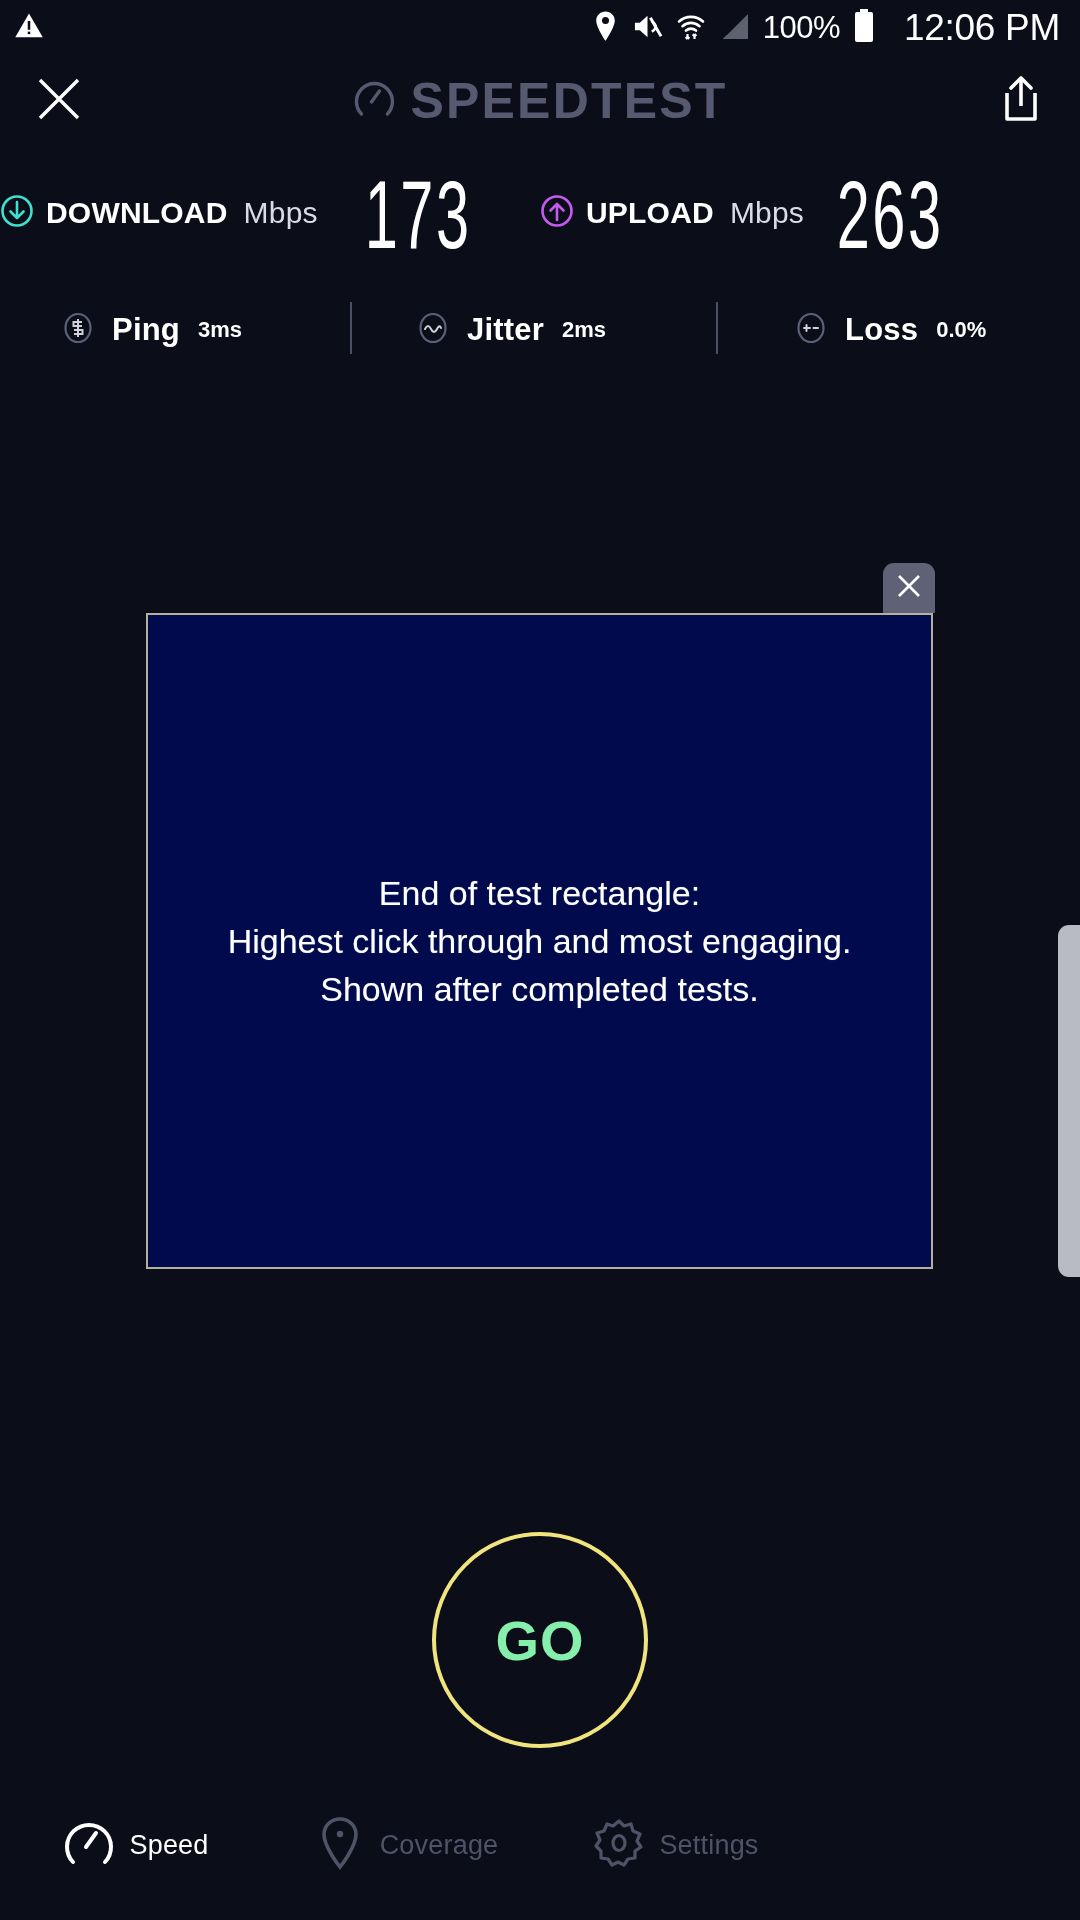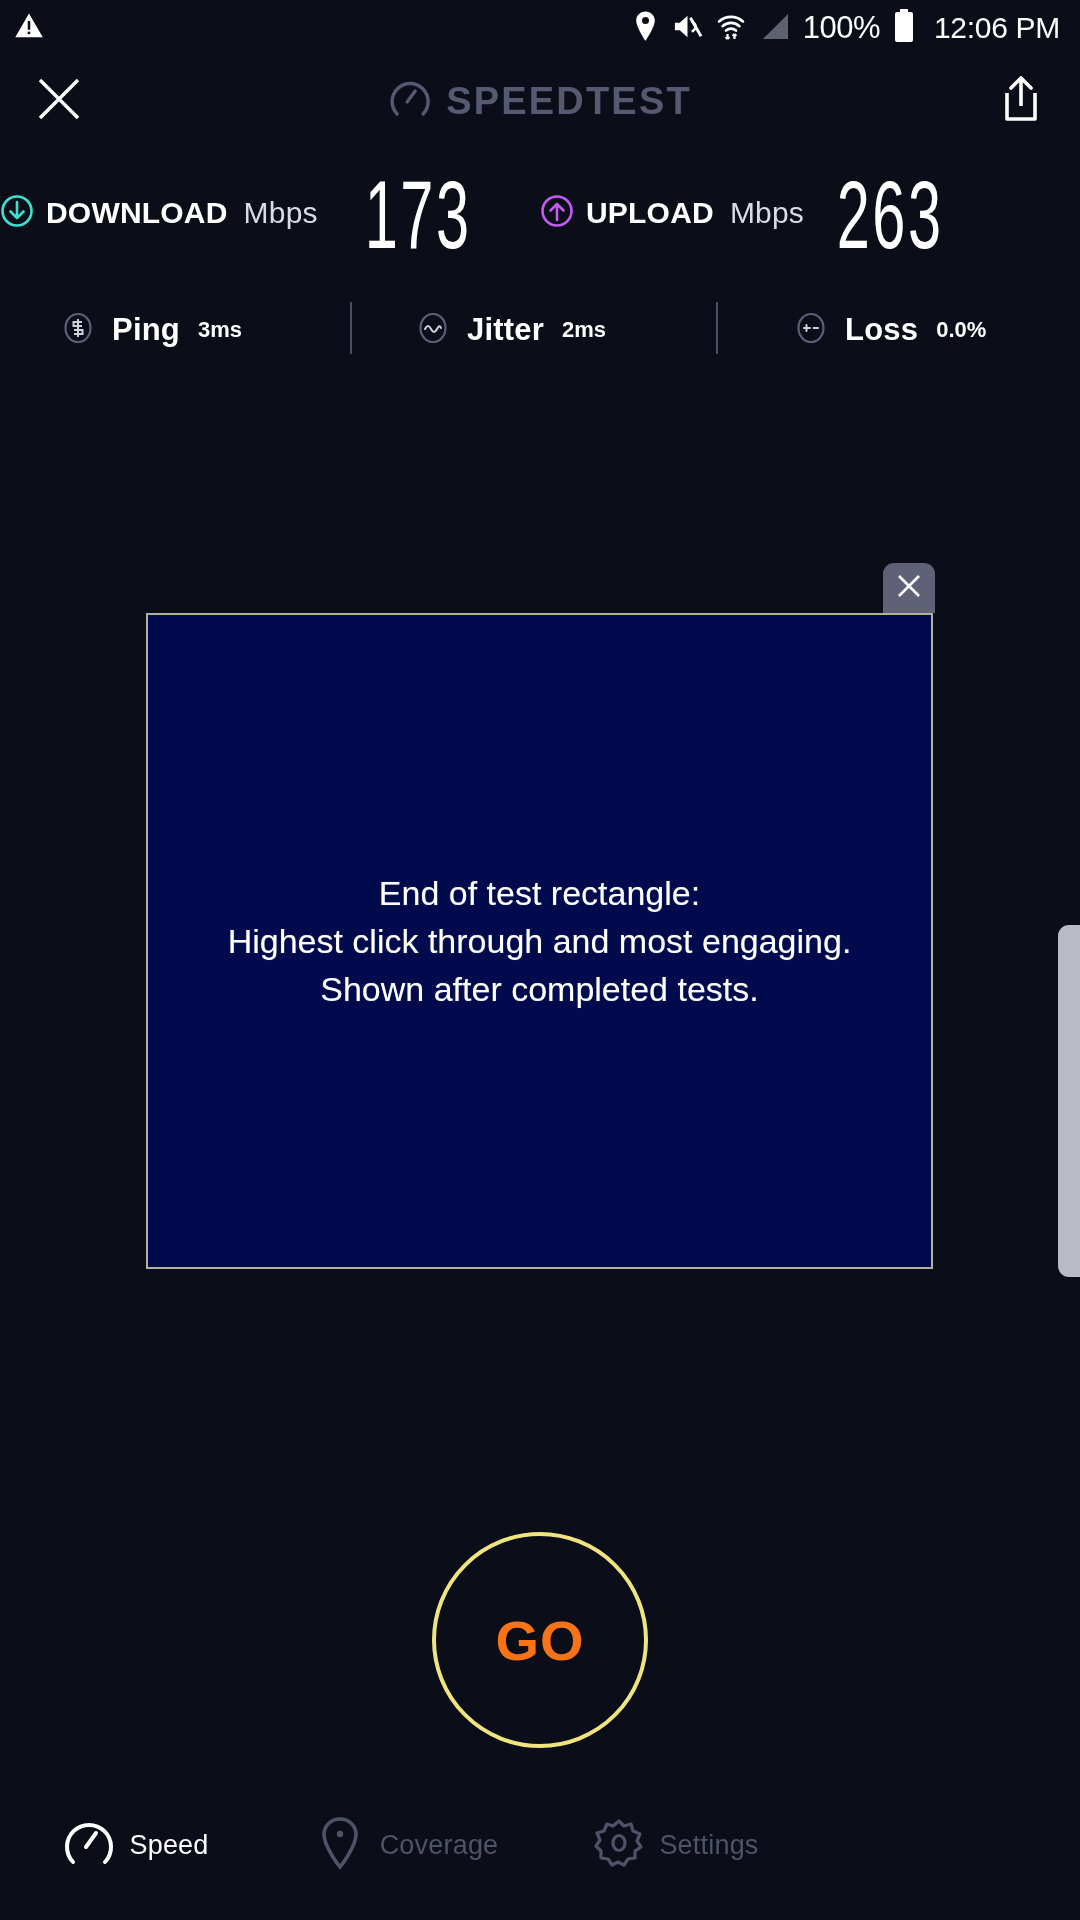--- a/index.html
+++ b/index.html
@@ -12,36 +12,36 @@
   body { position:relative; }
 
   
   .statusbar{
     position:absolute; top:0; left:0; width:1080px; height:56px;
     display:flex; align-items:center; color:#ffffff;
   }
   .sb-left{ display:flex; align-items:center; padding-left:14px; }
   .sb-right{ margin-left:auto; display:flex; align-items:center; gap:13px; padding-right:20px; }
   .sb-battery-text{ font-size:31px; letter-spacing:-0.5px; font-family:"Liberation Sans", sans-serif; }
-  .sb-time{ font-size:30px; letter-spacing:-0.3px; margin-left:6px; }
+  .sb-time{ font-size:37px; letter-spacing:-0.3px; margin-left:16px; }
   .sb-ico{ display:block; }
 
   
   .header{
     position:absolute; top:56px; left:0; width:1080px; height:90px;
     display:flex; align-items:center;
   }
   .hdr-close{ position:absolute; left:36px; top:50%; transform:translateY(-50%); cursor:pointer; }
   .hdr-share{ position:absolute; right:36px; top:50%; transform:translateY(-50%); cursor:pointer; }
   .brand{
     position:absolute; left:50%; transform:translateX(-50%);
     display:flex; align-items:center; gap:14px;
   }
   .brand-text{
-    color:#565a70; font-size:38px; font-weight:700; letter-spacing:2.2px;
+    color:#565a70; font-size:50px; font-weight:700; letter-spacing:2.2px;
   }
 
   
   .speeds{
     position:absolute; top:140px; left:0; width:1080px; height:145px;
     display:flex;
   }
   .speed-col{ width:50%; display:flex; flex-direction:row; align-items:center; }
   .speed-head{ display:flex; align-items:center; gap:12px; }
   .speed-label{
@@ -103,21 +103,21 @@
   }
 
   
   .go-btn{
     position:absolute; left:50%; transform:translateX(-50%);
     top:1532px; width:216px; height:216px;
     border:4px solid #f0e47e; border-radius:50%;
     display:flex; align-items:center; justify-content:center;
     cursor:pointer; background:transparent;
   }
-  .go-text{ color:#f97316; font-size:56px; font-weight:700; letter-spacing:1px; }
+  .go-text{ color:#86efac; font-size:56px; font-weight:700; letter-spacing:1px; }
 
   
   .bottomnav{
     position:absolute; left:0; bottom:0; width:1080px; height:150px;
     display:flex;
   }
   .nav-item{
     width:25%; display:flex; flex-direction:row; align-items:center;
     justify-content:center; gap:12px; cursor:pointer;
   }

